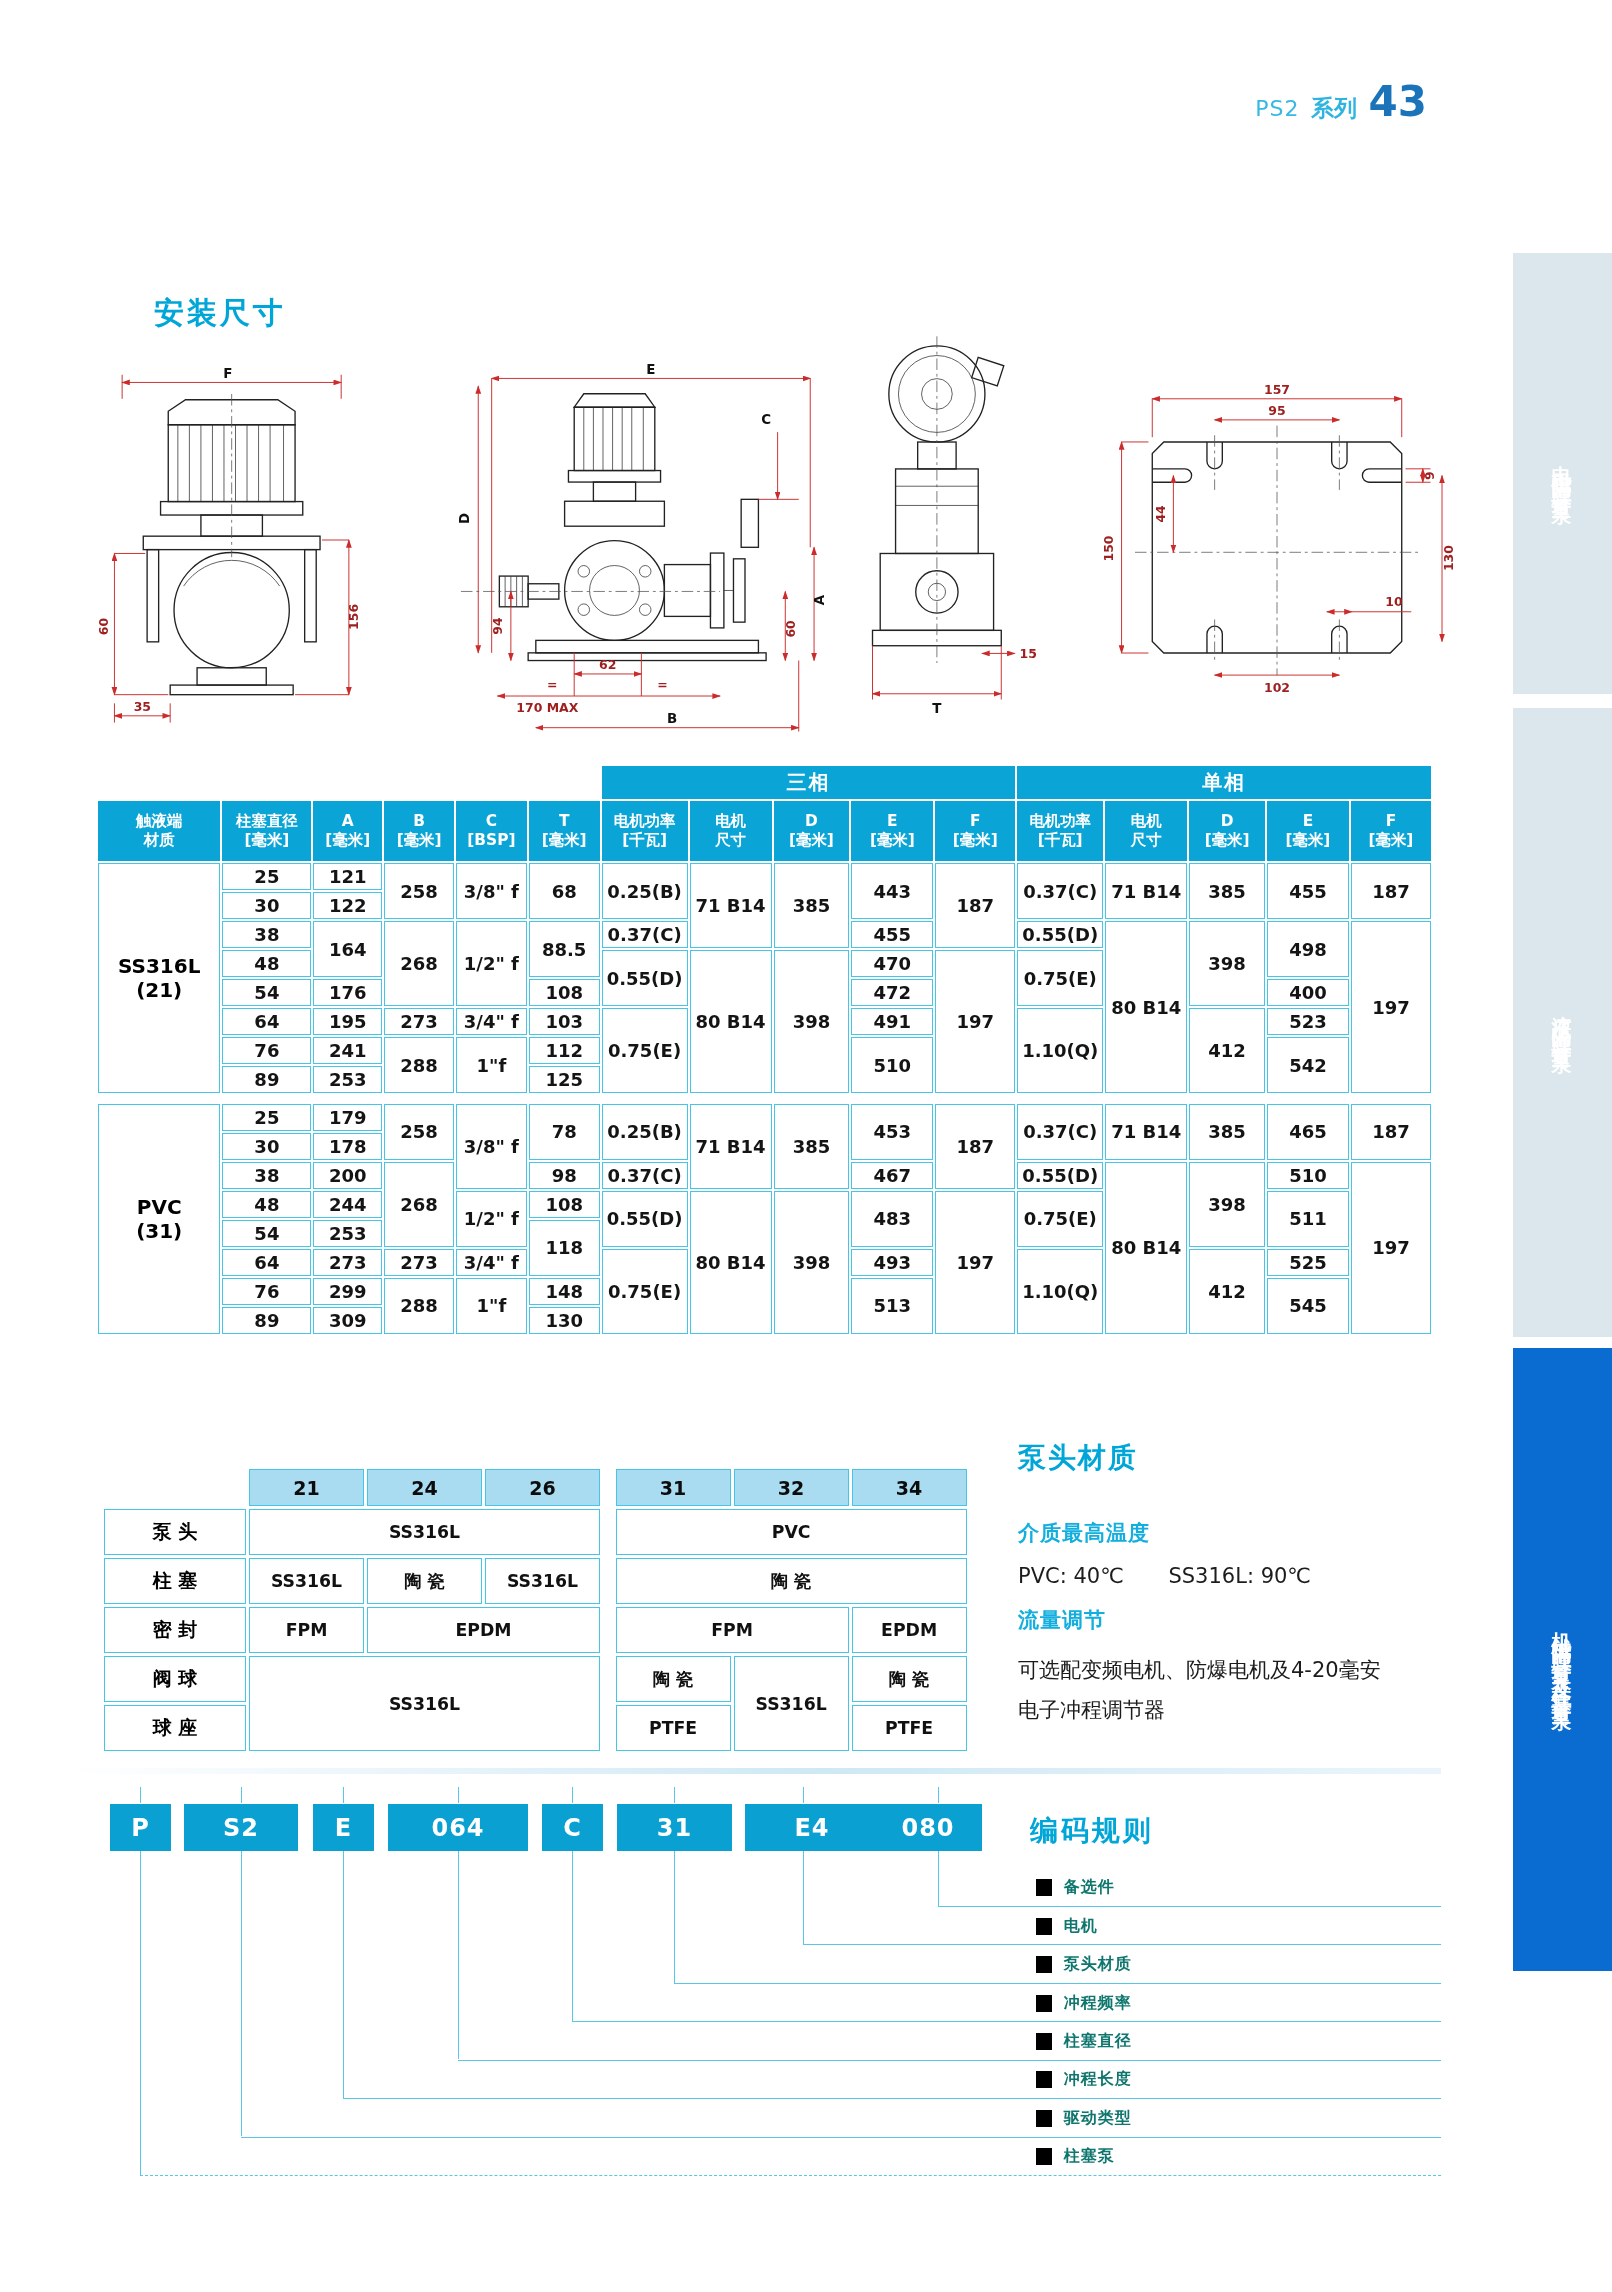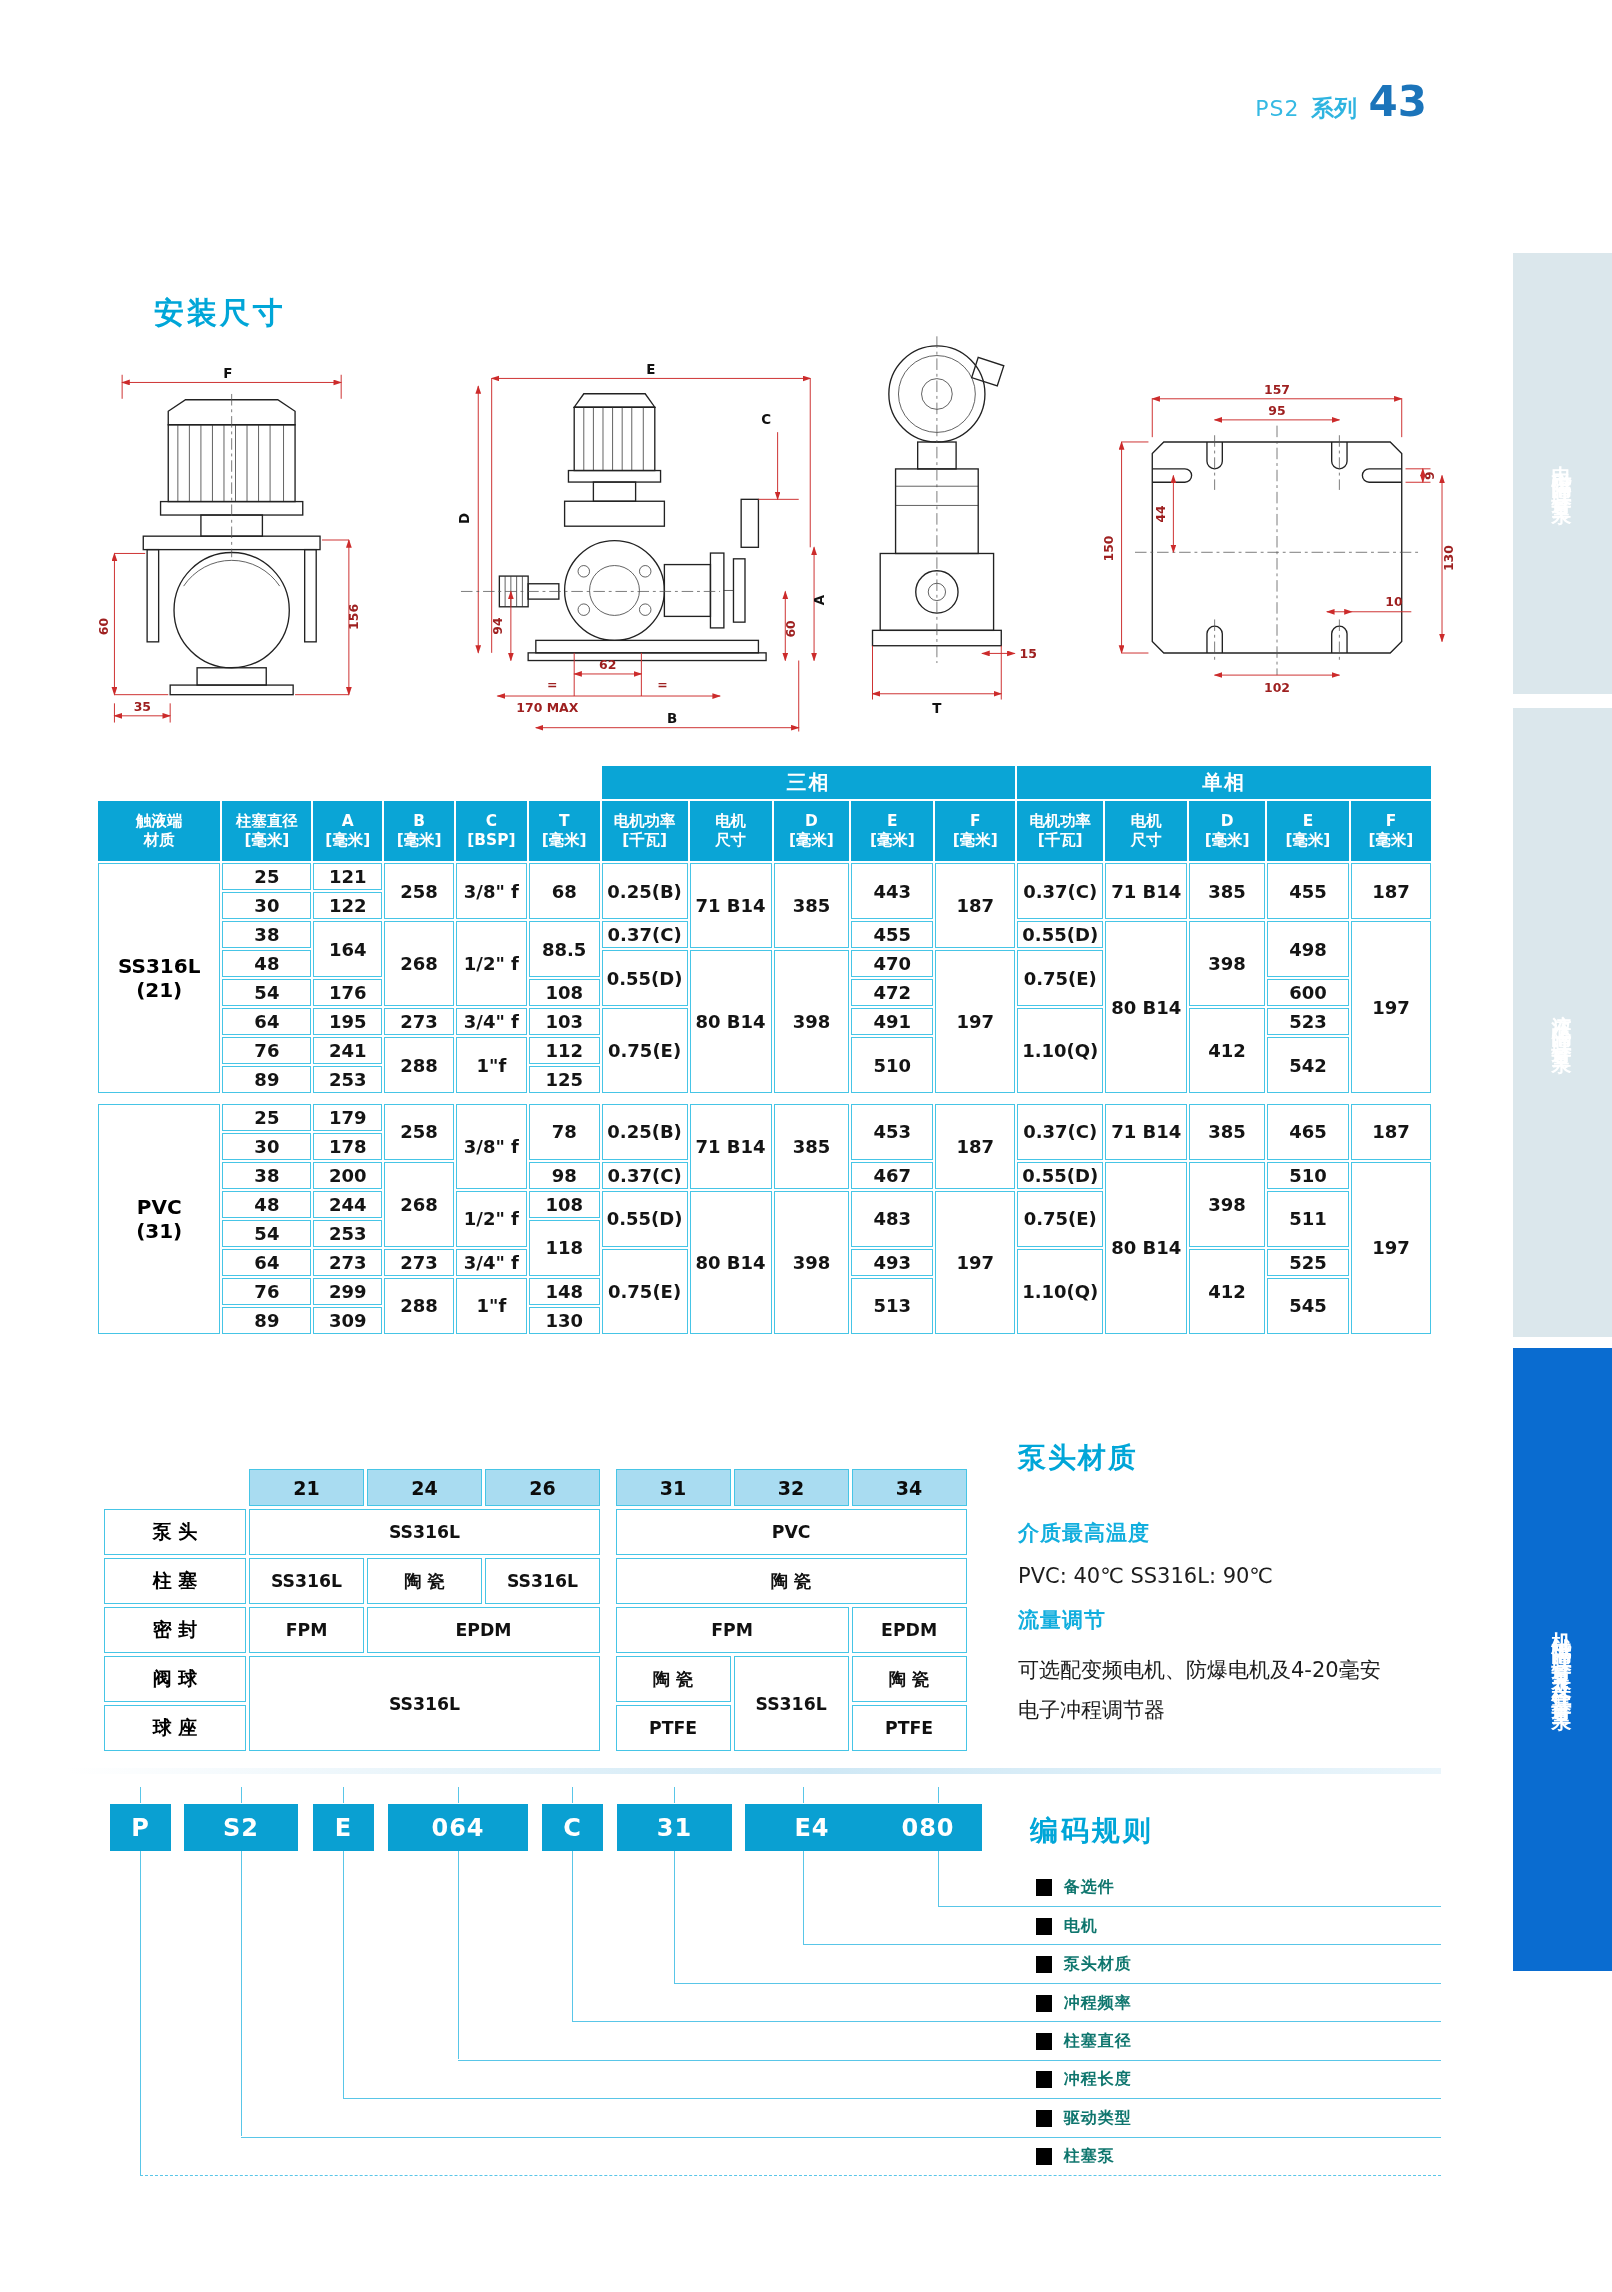--- a/index.html
+++ b/index.html
@@ -50,21 +50,21 @@
   table.matt td.lab { background:#fff; border:1px solid #46c5e6; font-size:19px; font-weight:bold; color:#000; text-align:center; vertical-align:middle; height:46px; }
   table.matt td.v { background:#fff; border:1px solid #46c5e6; font-size:17.3px; font-weight:600; color:#111; text-align:center; vertical-align:middle; height:33px; }
   table.matt td.gap { border:none; background:transparent; }
   table.matt td.nolab { border:none; background:transparent; }
 
   
   .info { position:absolute; left:1018px; top:1439px; width:423px; }
   .info .t1 { color:#00a6d8; font-size:28px; font-weight:bold; letter-spacing:1.9px; }
   .info .t2 { color:#12aede; font-size:21px; font-weight:bold; letter-spacing:1px; margin-top:42px; }
   .info .tx { color:#1c1c1c; font-size:21px; margin-top:17.3px; }
-  .info .tx span + span { }
+  .info .tx span + span { margin-left:38px; }
   .info .t3 { color:#12aede; font-size:21px; font-weight:bold; letter-spacing:1px; margin-top:17.3px; }
   .info .tx2 { color:#1c1c1c; font-size:21px; margin-top:17.3px; line-height:1.9; }
 
   
   .band { position:absolute; left:67px; top:1768px; width:1374px; height:5.8px;
           background:linear-gradient(to right, rgba(207,232,245,0), #cfe8f5 55%, #eaf5fb); }
   .codebox { position:absolute; top:1804px; height:47px; background:#0aa0d2; color:#fff; font-size:24px; font-weight:bold;
              display:flex; align-items:center; justify-content:center; letter-spacing:1px; }
   .stub { position:absolute; top:1787px; height:16.3px; width:0; border-left:1.4px solid #59c6e8; }
   .vline { position:absolute; width:0; border-left:1.4px solid #59c6e8; top:1851px; }
@@ -464,21 +464,21 @@
         <td class="c" rowspan="5">398</td>
         <td class="c">470</td>
         <td class="c" rowspan="5">197</td>
         <td class="c" rowspan="2">0.75(E)</td>
       </tr>
       <tr>
         <td class="c">54</td>
         <td class="c">176</td>
         <td class="c">108</td>
         <td class="c">472</td>
-        <td class="c">600</td>
+        <td class="c">400</td>
       </tr>
       <tr>
         <td class="c">64</td>
         <td class="c">195</td>
         <td class="c">273</td>
         <td class="c">3/4" f</td>
         <td class="c">103</td>
         <td class="c" rowspan="3">0.75(E)</td>
         <td class="c">491</td>
         <td class="c" rowspan="3">1.10(Q)</td>

